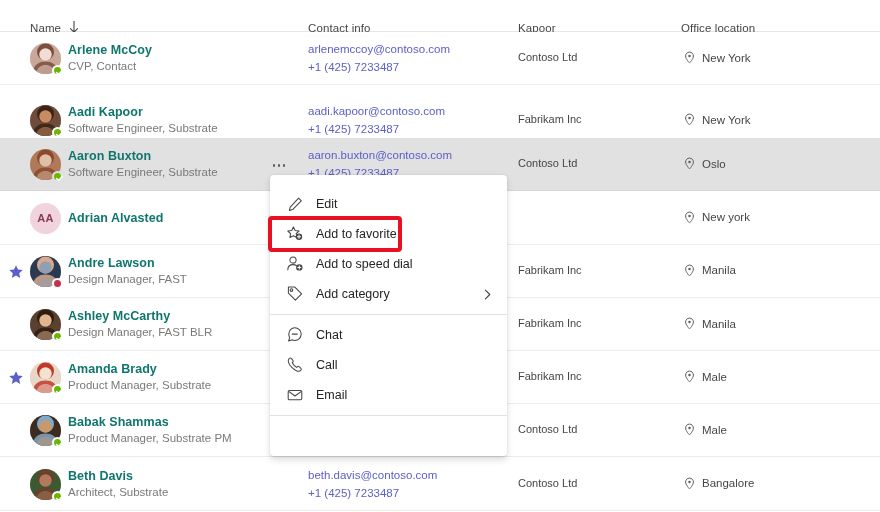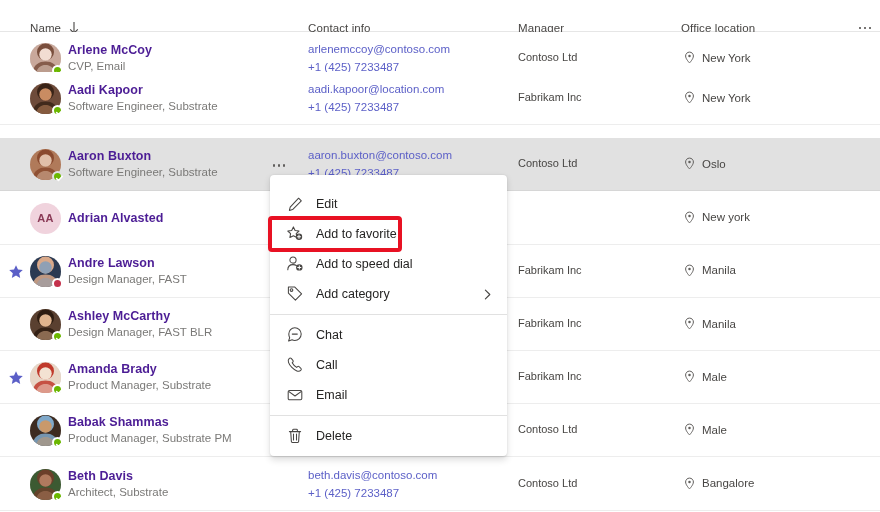--- a/index.html
+++ b/index.html
@@ -11,22 +11,22 @@
   }
   #app { position: relative; width: 880px; height: 512px; background:#fff; }
 
   
   .hdr {
     position: absolute; top:0; left:0; width:880px; height:32px;
     border-bottom: 1px solid #e6e6e6;
     background:#fff;
   }
   .hdr-cell {
-    position:absolute; top:12px; height:32px;
-    display:flex; align-items:center;
+    position:absolute; top:2px; height:32px;
+    display:flex; align-items:flex-end;
     font-size:11.5px; color:#484644; font-weight:400;
     letter-spacing:.1px; white-space:nowrap;
   }
   .hdr-name  { left:30px; }
   .hdr-ci    { left:308px; }
   .hdr-co    { left:518px; }
   .hdr-ol    { left:681px; }
   .hdr-more  { left:855px; width:20px; justify-content:center; cursor:pointer; }
   .sort-arrow { margin-left:7px; display:inline-flex; align-items:center; }
 
@@ -56,21 +56,21 @@
     width:11px; height:11px; border-radius:50%;
     border:2px solid #fff;
   }
   .row.sel .presence { border-color:#e1e1e1; }
   .presence.available { background:#6bb700; }
   .presence.busy      { background:#c4314b; }
   .presence svg { position:absolute; left:1px; top:1px; }
 
   .nm {
     position:absolute; left:68px; top:11px;
-    font-size:12.5px; font-weight:700; color:#4c1d95;
+    font-size:12.5px; font-weight:700; color:#0f766e;
     letter-spacing:.05px; white-space:nowrap;
   }
   .nm.single { top:19px; font-weight:700; }
   .sub {
     position:absolute; left:68px; top:28px;
     font-size:11.5px; color:#7a7977; white-space:nowrap;
   }
 
   .ci-mail {
     position:absolute; left:308px; top:11px;
@@ -142,21 +142,21 @@
       <span class="sort-arrow">
         <svg width="12" height="14" viewBox="0 0 12 14">
             <path d="M6 1 L6 12 M2.2 8.3 L6 12.2 L9.8 8.3" fill="none" stroke="#484644" stroke-width="1.1"></path>
           </svg>
       </span>
     </div>
     <div class="hdr-cell hdr-ci">
       <span>Contact info</span>
     </div>
     <div class="hdr-cell hdr-co">
-      <span>Manager</span>
+      <span>Kapoor</span>
     </div>
     <div class="hdr-cell hdr-ol">
       <span>Office location</span>
     </div>
     <div class="hdr-cell hdr-more">
       <span class="dots">
           <i></i>
           <i></i>
           <i></i>
         </span>
@@ -173,52 +173,52 @@
             <path d="M2 31 C3.5 21.5 9 18.5 15.5 18.5 C22 18.5 27.5 21.5 29 31 Z" fill="#7a4f3d" opacity=".85"></path>
             <path d="M6 31 C7 24.5 11 22 15.5 22 C20 22 24 24.5 25 31 Z" fill="#f2ddd2" opacity=".5"></path>
           </svg>
         </div>
         <span class="presence available">
           <svg width="9" height="9" viewBox="0 0 9 9">
             <path d="M1.6 4.6 L3.5 6.4 L7.2 2.4" fill="none" stroke="#fff" stroke-width="1.5" stroke-linecap="round" stroke-linejoin="round"></path>
           </svg>
         </span>
         <div class="nm">Arlene McCoy</div>
-        <div class="sub">CVP, Email</div>
+        <div class="sub">CVP, Contact</div>
         <a class="ci-mail">arlenemccoy@contoso.com</a>
         <a class="ci-tel">+1 (425) 7233487</a>
         <div class="co">Contoso Ltd</div>
         <div class="ol">
           <span class="pin">
             <svg width="13" height="13" viewBox="0 0 13 13">
               <path d="M6.5 1.1 C4.3 1.1 2.6 2.8 2.6 5 C2.6 8 6.5 11.9 6.5 11.9 C6.5 11.9 10.4 8 10.4 5 C10.4 2.8 8.7 1.1 6.5 1.1 Z" fill="none" stroke="#605e5c" stroke-width="1"></path>
               <circle cx="6.5" cy="5" r="1.25" fill="#605e5c"></circle>
             </svg>
           </span>
           <span>New York</span>
         </div>
       </div>
-      <div class="row" style="top: 72px;">
+      <div class="row" style="top: 94px;">
         <div class="avatar">
           <svg viewBox="0 0 31 31">
             <rect width="31" height="31" fill="#6e4b3a"></rect>
             <circle cx="15.5" cy="9" r="8.5" fill="#3a2418"></circle>
             <circle cx="15.5" cy="11.5" r="6.2" fill="#c98c62"></circle>
             <path d="M2 31 C3.5 21.5 9 18.5 15.5 18.5 C22 18.5 27.5 21.5 29 31 Z" fill="#3a2418" opacity=".85"></path>
             <path d="M6 31 C7 24.5 11 22 15.5 22 C20 22 24 24.5 25 31 Z" fill="#c98c62" opacity=".5"></path>
           </svg>
         </div>
         <span class="presence available">
           <svg width="9" height="9" viewBox="0 0 9 9">
             <path d="M1.6 4.6 L3.5 6.4 L7.2 2.4" fill="none" stroke="#fff" stroke-width="1.5" stroke-linecap="round" stroke-linejoin="round"></path>
           </svg>
         </span>
         <div class="nm">Aadi Kapoor</div>
         <div class="sub">Software Engineer, Substrate</div>
-        <a class="ci-mail">aadi.kapoor@location.com</a>
+        <a class="ci-mail">aadi.kapoor@contoso.com</a>
         <a class="ci-tel">+1 (425) 7233487</a>
         <div class="co">Fabrikam Inc</div>
         <div class="ol">
           <span class="pin">
             <svg width="13" height="13" viewBox="0 0 13 13">
               <path d="M6.5 1.1 C4.3 1.1 2.6 2.8 2.6 5 C2.6 8 6.5 11.9 6.5 11.9 C6.5 11.9 10.4 8 10.4 5 C10.4 2.8 8.7 1.1 6.5 1.1 Z" fill="none" stroke="#605e5c" stroke-width="1"></path>
               <circle cx="6.5" cy="5" r="1.25" fill="#605e5c"></circle>
             </svg>
           </span>
           <span>New York</span>
@@ -487,27 +487,16 @@
         <div class="mi">
           <span class="mi-ico">
             <svg width="18" height="18" viewBox="0 0 18 18">
               <rect x="2.2" y="4.4" width="13.6" height="9.4" rx="1.3" fill="none" stroke="#484644" stroke-width="1.05"></rect>
               <path d="M2.6 5.3 L9 10 L15.4 5.3" fill="none" stroke="#484644" stroke-width="1.05" stroke-linejoin="round"></path>
             </svg>
           </span>
           <span class="mi-label">Email</span>
         </div>
         <div class="msep"></div>
-        <div class="mi">
-          <span class="mi-ico">
-            <svg width="18" height="18" viewBox="0 0 18 18">
-              <path d="M3.4 4.6 h11.2" stroke="#484644" stroke-width="1.05" stroke-linecap="round"></path>
-              <path d="M6.6 4.6 V3.2 a.9.9 0 01.9-.9h3 a.9.9 0 01.9.9 V4.6" fill="none" stroke="#484644" stroke-width="1.05"></path>
-              <path d="M4.7 4.6 L5.4 14.6 a.9.9 0 00.9.9 h5.4 a.9.9 0 00.9-.9 L13.3 4.6" fill="none" stroke="#484644" stroke-width="1.05" stroke-linejoin="round"></path>
-              <path d="M7.5 7 v6 M10.5 7 v6" stroke="#484644" stroke-width="1.05" stroke-linecap="round"></path>
-            </svg>
-          </span>
-          <span class="mi-label">Delete</span>
-        </div>
       </div>
   </div>
 
 </div>
 
 </body></html>

